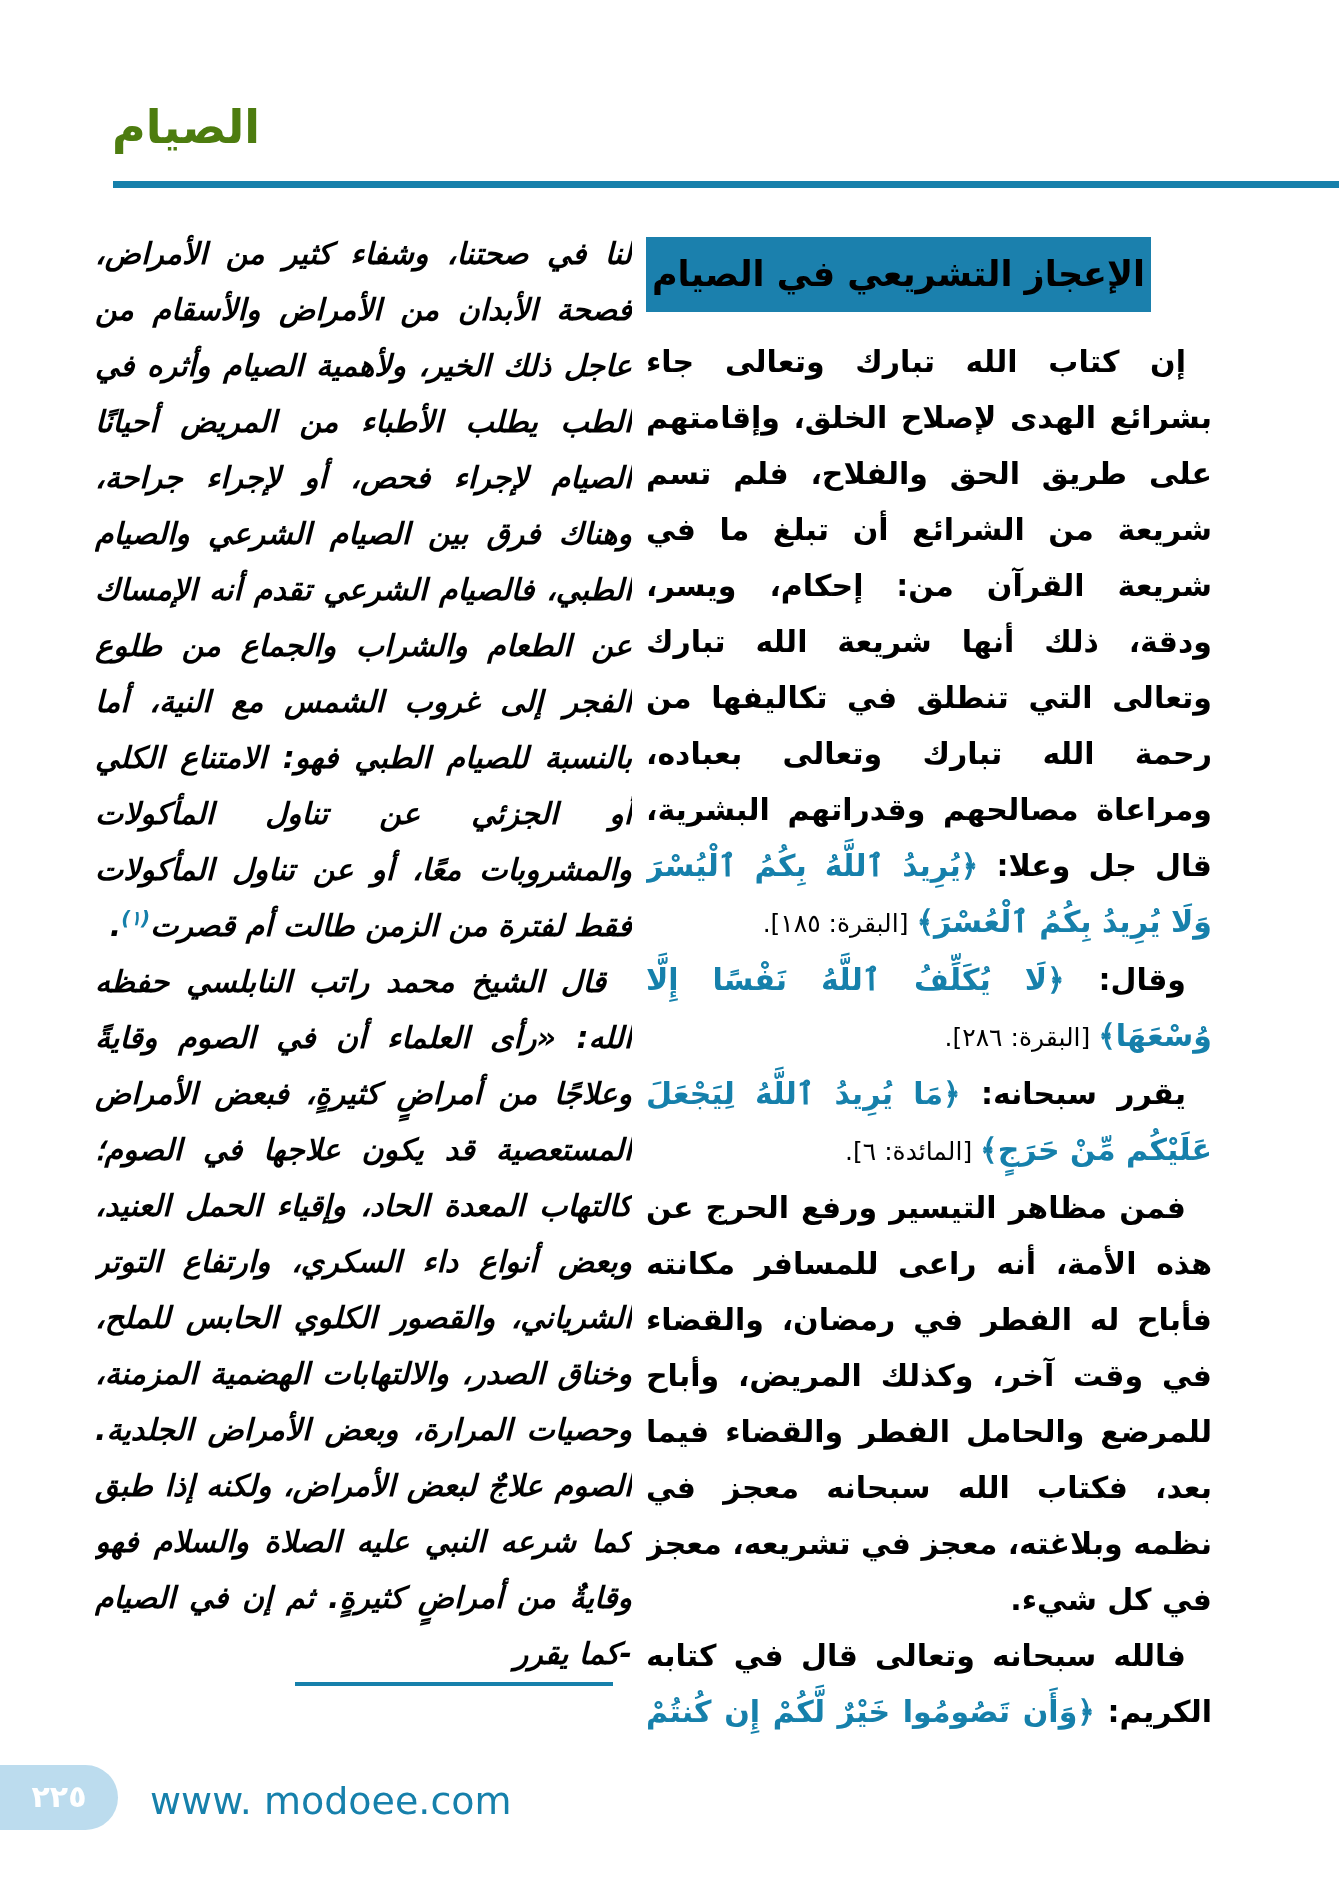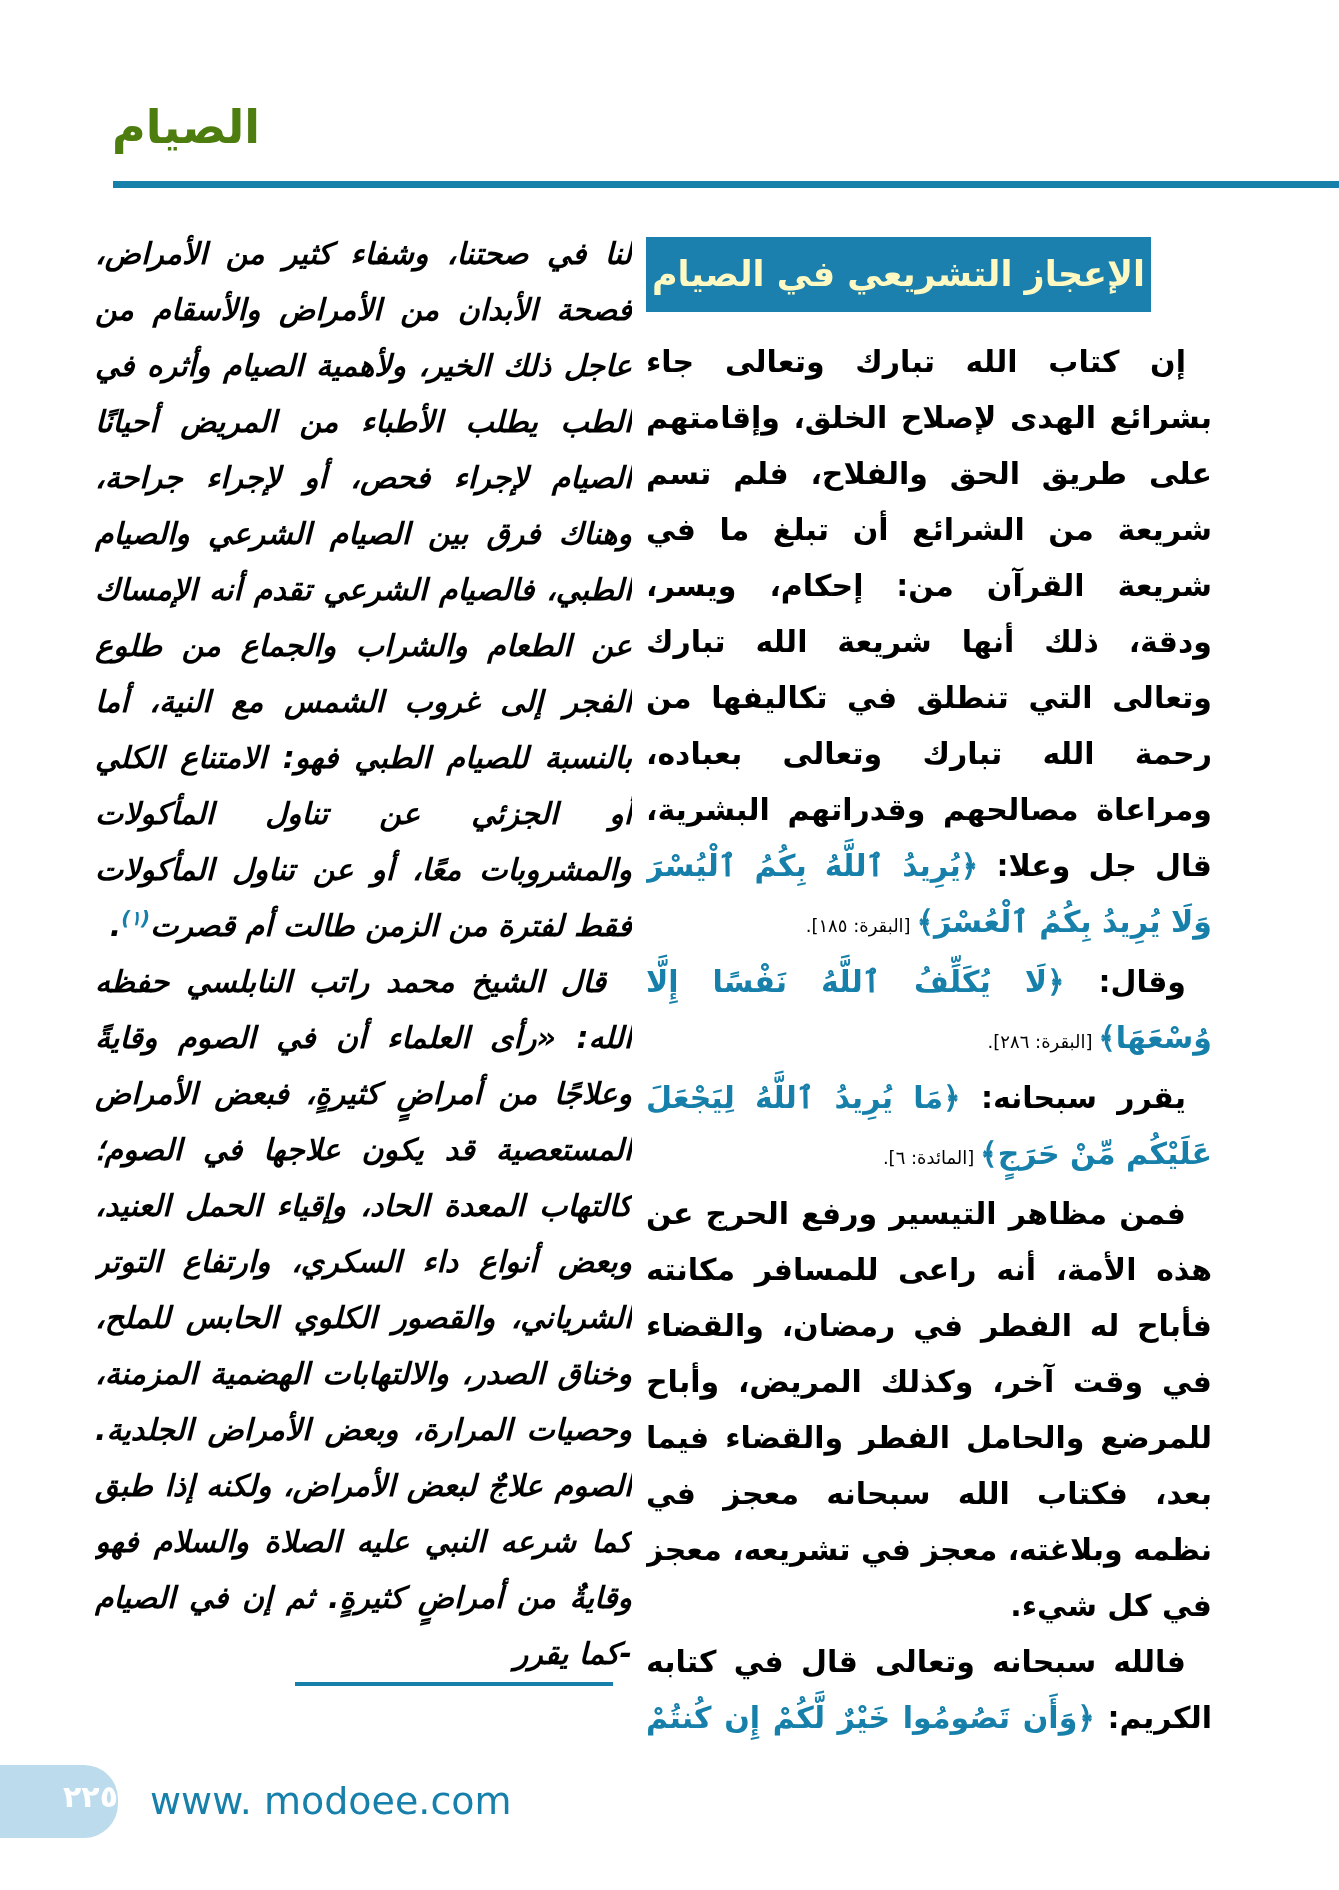--- a/index.html
+++ b/index.html
@@ -14,39 +14,39 @@
   .top-rule{
     position:absolute;left:113px;top:181px;width:1226px;height:7px;background:#1680ab;
   }
   .col{
     position:absolute;direction:rtl;text-align:justify;color:#000;
     font-size:30px;font-weight:bold;line-height:56px;overflow:hidden;
   }
   .col-right{top:237px;right:127px;width:566px;height:1505px;}
   .col-left{top:226px;left:95px;width:537px;height:1450px;font-style:italic;}
   .section-box{
-    background:#1b80ad;color:#fef9c3;text-align:center;
+    background:#1b80ad;color:#000000;text-align:center;
     width:505px;height:75px;line-height:75px;font-size:35px;font-weight:bold;
     margin:0 0 22px 0;margin-right:0;margin-left:61px;
   }
   
   .section-box{margin-right:61px;margin-left:0;}
   .para{margin:0;padding:0;}
   .indent{text-indent:26px;}
   .verse{color:#1680ab;}
-  .ref{font-weight:normal;font-size:18px;margin-left:25px;}
+  .ref{font-weight:normal;font-size:25px;margin-left:25px;}
   .fn-sup{color:#1680ab;font-size:20px;vertical-align:super;line-height:0;}
   .footnote{position:absolute;left:95px;top:1682px;width:518px;direction:rtl;}
   .fn-rule{width:318px;height:4px;background:#1680ab;}
   .fn-text{font-size:28px;text-align:right;margin-top:16px;color:#000;}
   .fn-text .fn-marker{color:#1680ab;}
   .page-tab{
-    position:absolute;left:0;top:1765px;width:118px;height:73px;
+    position:absolute;left:0;top:1765px;width:118px;height:65px;
     background:#bcdcee;border-radius:0 34px 34px 0;
-    color:#ffffff;font-size:30px;font-weight:bold;text-align:right;line-height:63px;
+    color:#ffffff;font-size:30px;font-weight:bold;text-align:center;line-height:63px;
     direction:rtl;
   }
   .site{
     position:absolute;left:150px;top:1779px;color:#1680ab;font-size:38px;direction:ltr;
   }
 </style>
 </head>
 <body>
 
 <div class="page">

